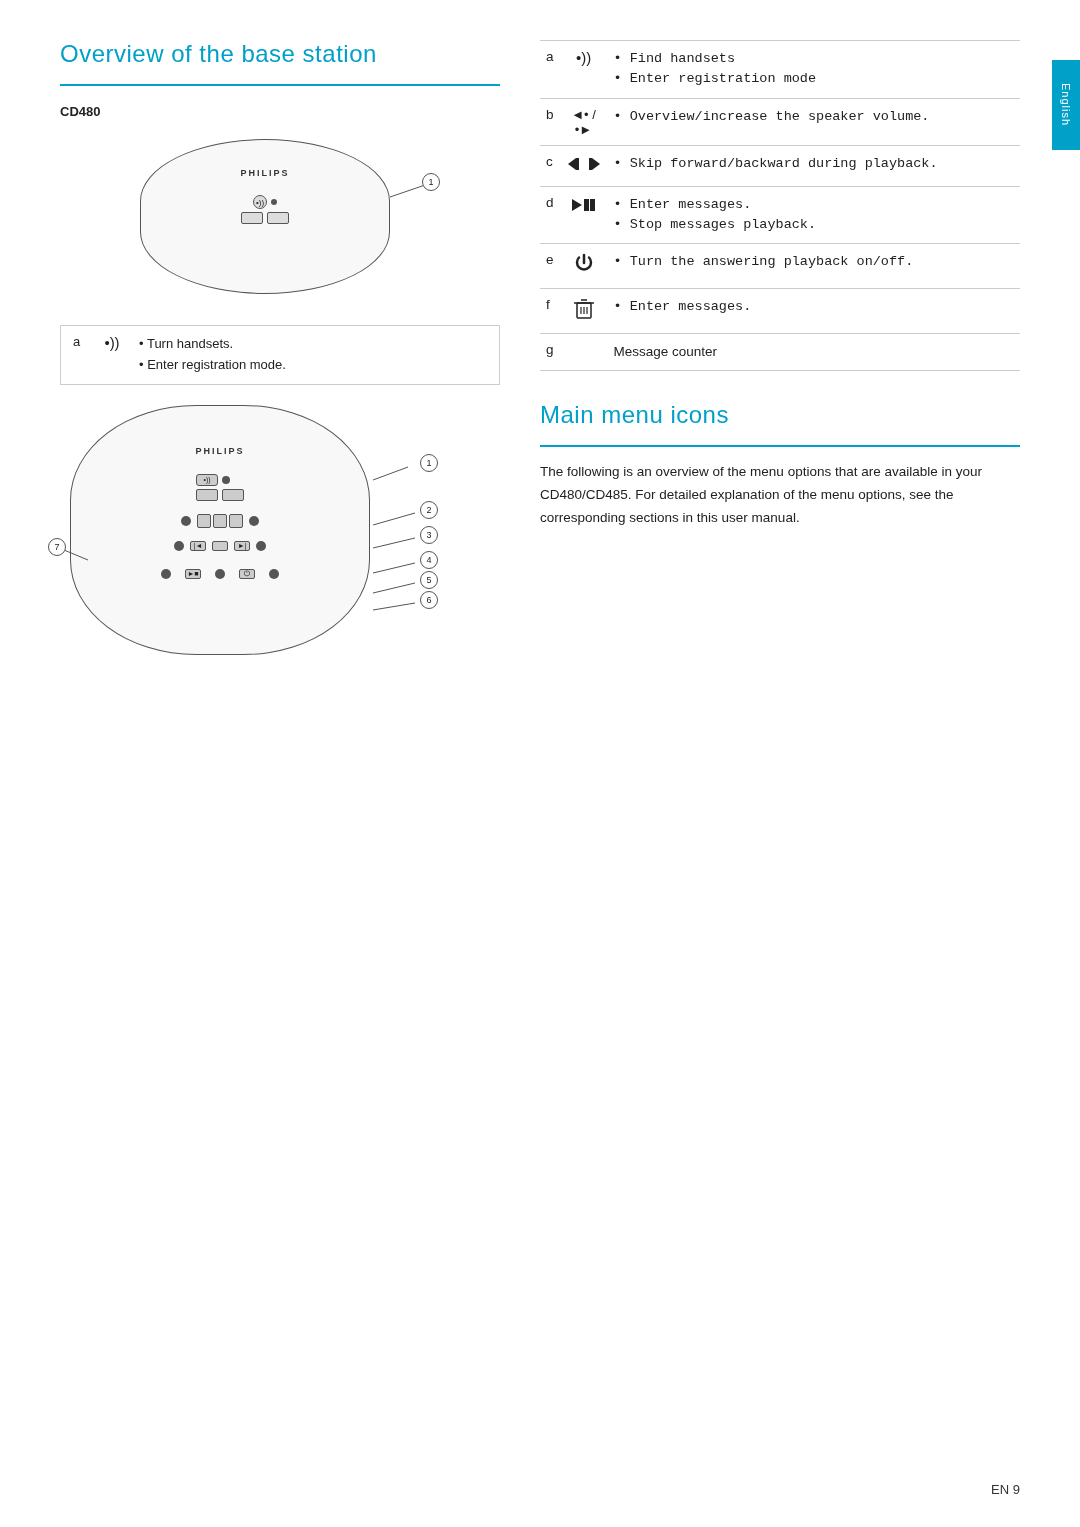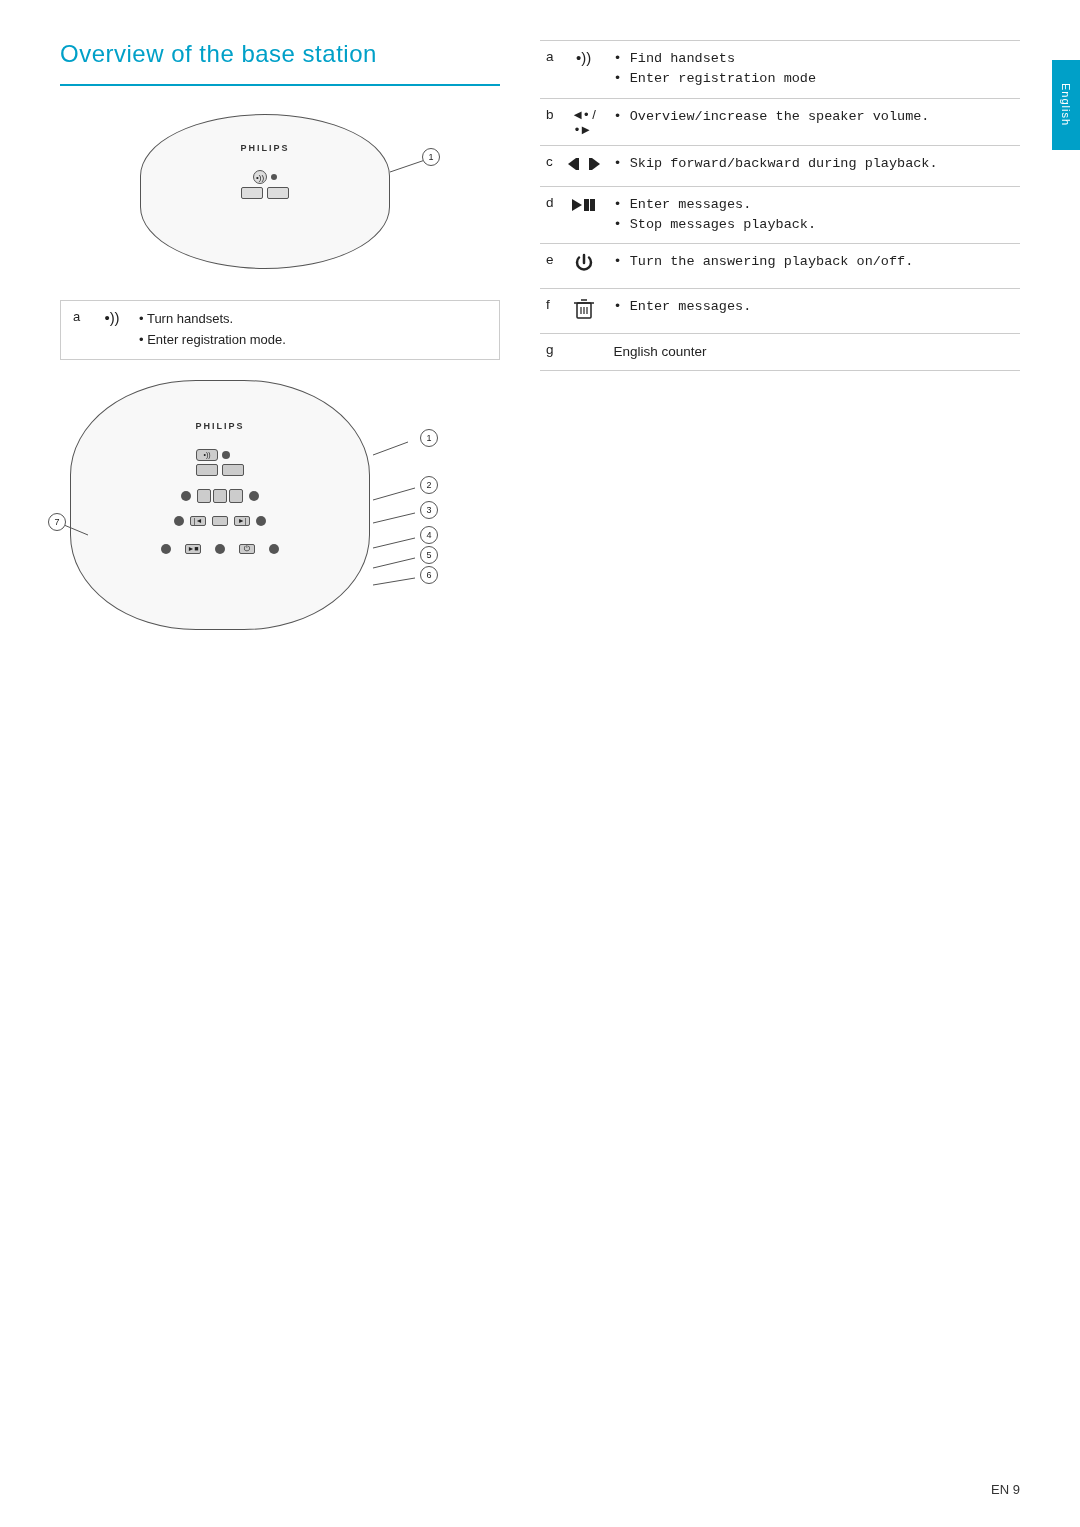--- a/index.html
+++ b/index.html
@@ -358,20 +358,21 @@
 <div class="page-container">
 
   <div class="side-tab">English</div>
 
   <div class="main-content">
 
     <div class="left-column">
 
       <h1 class="section-title">Overview of the base station</h1>
 
+      <div class="model-label">CD480</div>
 
       <div class="device-illustration">
         <div class="device-body">
           <div class="philips-logo">PHILIPS</div>
           <div class="device-button-group">
             <div class="btn-row">
               <div class="circle-btn" style="font-size:8px;">•))</div>
               <div style="width:6px;height:6px;border-radius:50%;background:#555;"></div>
             </div>
             <div class="btn-row">
@@ -544,26 +545,30 @@
             <td class="td-desc">
               <ul>
                 <li>Enter messages.</li>
               </ul>
             </td>
           </tr>
           <tr>
             <td class="td-letter">g</td>
             <td class="td-icon"></td>
             <td class="td-desc">
-              <span>English counter</span>
+              <span>Message counter</span>
             </td>
           </tr>
         </tbody>
       </table>
 
+      <div class="menu-section" style="margin-top:30px;">
+        <h2 class="section-title">Main menu icons</h2>
+        <p class="menu-desc">The following is an overview of the menu options that are available in your CD480/CD485. For detailed explanation of the menu options, see the corresponding sections in this user manual.</p>
+      </div>
 
     </div>
 
   </div>
 
   <div class="footer-en">EN  9</div>
 
 </div>
 
 </body></html>

